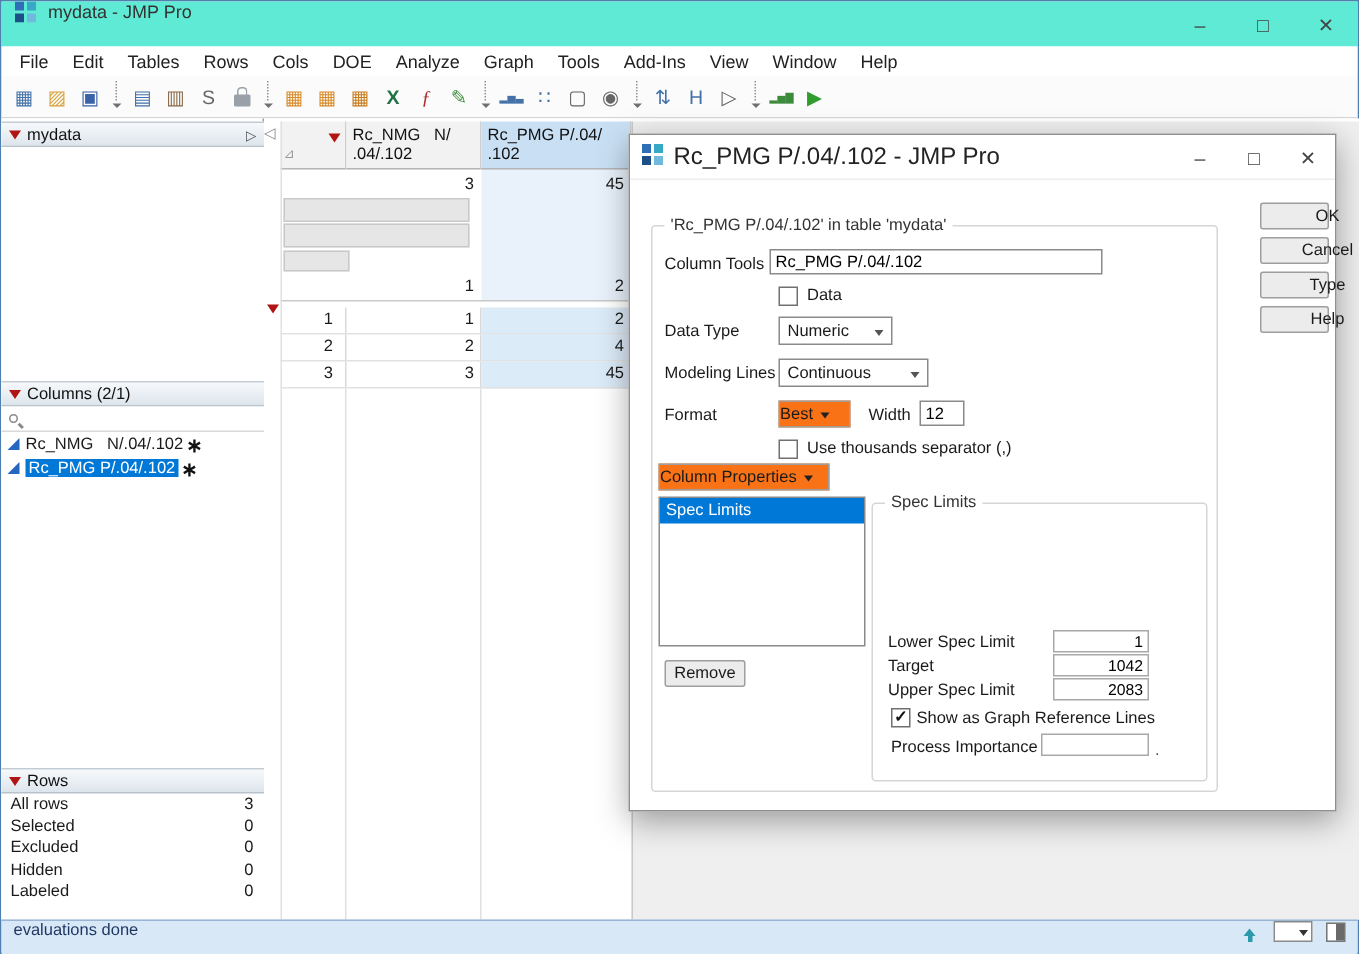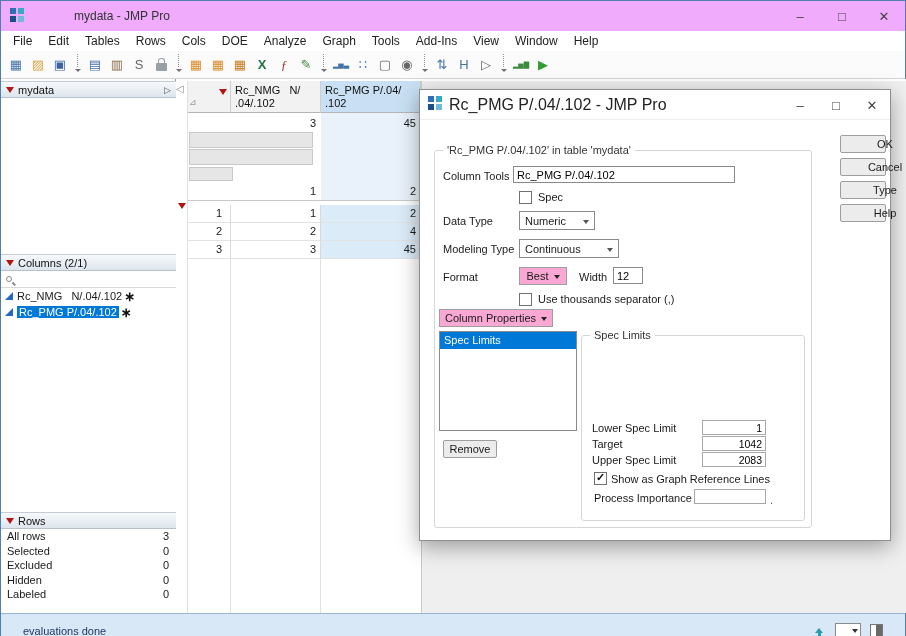--- a/index.html
+++ b/index.html
@@ -1,21 +1,21 @@
 <!DOCTYPE html>
 <html><head>
 <meta charset="utf-8">
 <style>
   * { box-sizing: border-box; margin: 0; padding: 0; }
   html,body { width:906px; height:636px; }
   body { font-family:"Liberation Sans", sans-serif; font-size:12px; color:#1a1a1a; background:#fff; position:relative; overflow:hidden; }
   .win { position:absolute; inset:0; border:1px solid #4f7fae; background:#fff; }
 
   
-  .titlebar { position:absolute; left:0; top:0; right:0; height:30px; background:#f0abfc; display:flex; align-items:center; padding-left:9px;gap:42px; }
+  .titlebar { position:absolute; left:0; top:0; right:0; height:30px; background:#5eead4; display:flex; padding-left:9px; }
   .titlebar .title { margin-left:8px; font-size:12px; color:#333; }
   .wcontrols { position:absolute; right:0; top:0; height:30px; display:flex; }
   .wc { width:42px; height:30px; display:flex; align-items:center; justify-content:center; font-size:13px; color:#444; }
 
   
   .menubar { position:absolute; left:0; top:30px; right:0; height:20px; background:#fff; display:flex; align-items:center; padding-left:4px; }
   .mitem { padding:0 8px; font-size:12px; color:#222; height:20px; line-height:20px; }
 
   
   .toolbar { position:absolute; left:0; top:50px; right:0; height:28px; background:#fbfbfb; border-bottom:1px solid #d5d5d5; display:flex; align-items:center; padding-left:4px; }
@@ -64,21 +64,21 @@
   .hgbar { position:absolute; background:#e6e6e6; border:1px solid #c9c9c9; }
   .c2tint { position:absolute; left:145px; width:100px; background:#e9f2fb; }
   .grow { position:absolute; left:0; width:245px; height:18px; }
   .cell { position:absolute; top:0; height:18px; line-height:17px; font-size:11px; text-align:right; border-bottom:1px solid #e2e2e2; }
   .cell.rh { left:11px; width:44px; padding-right:8px; border-right:1px solid #d9d9d9; }
   .cell.c1 { left:55px; width:90px; padding-right:4px; border-right:1px solid #d9d9d9; }
   .cell.c2 { left:145px; width:100px; padding-right:4px; background:#dcebf8; border-right:1px solid #c9c9c9; }
   .cornerglyph { position:absolute; color:#8a8a8a; }
 
   
-  .statusbar { position:absolute; left:0; top:612px; right:0; height:24px; background:#d9e8f7; border-top:1px solid #9ab4d4; display:flex; align-items:flex-end; padding:0 22px; }
+  .statusbar { position:absolute; left:0; top:612px; right:0; height:24px; background:#d9e8f7; border-top:1px solid #9ab4d4; display:flex; align-items:flex-start; padding:0 8px; }
   .statusbar .msg { font-size:11px; color:#1f3864; }
   .sicons { margin-left:auto; display:flex; align-items:center; gap:9px; }
   .upicon { width:13px; height:13px; position:relative; }
   .upicon::before { content:""; position:absolute; left:2px; top:0; width:0; height:0; border:4.5px solid transparent; border-bottom:5px solid #2b9aaa; }
   .upicon::after { content:""; position:absolute; left:5px; top:8px; width:3px; height:5px; background:#2b9aaa; }
   .logbox { width:26px; height:14px; background:#fff; border:1px solid #8a8a8a; position:relative; }
   .logbox::after { content:""; position:absolute; right:2px; top:5px; width:0; height:0; border:3px solid transparent; border-top:4px solid #333; }
   .halfsq { width:13px; height:13px; border:1px solid #777; background:linear-gradient(to right,#fff 50%,#6a6a6a 50%); }
 
   
@@ -86,21 +86,21 @@
   .dtitlebar { position:absolute; left:0; top:0; right:0; height:30px; background:#fff; display:flex; align-items:center; padding-left:8px; border-bottom:1px solid #eee; }
   .dtitlebar .title { margin-left:7px; font-size:16px; color:#222; }
   .dwc { width:36px; height:30px; display:flex; align-items:center; justify-content:center; font-size:13px; color:#444; }
   .dbtn { position:absolute; left:420px; width:44px; height:18px; background:#ececec; border:1px solid #9e9e9e; border-radius:2px; font-size:11px; display:flex; align-items:center; justify-content:center;padding-left:44px; }
   .fs { position:absolute; border:1px solid #d6d6d6; border-radius:3px; }
   .legend { position:absolute; top:-7px; left:8px; background:#fff; padding:0 4px; font-size:11px; color:#333; white-space:nowrap; }
   .flabel { position:absolute; font-size:11px; color:#1a1a1a; white-space:nowrap; }
   .tinput { position:absolute; border:1px solid #8a8a8a; font-size:11px; font-family:inherit; padding:0 3px; height:17px; outline:none; background:#fff; }
   .combo { position:absolute; height:19px; border:1px solid #8a8a8a; background:#fff; font-size:11px; display:flex; align-items:center; padding:0 18px 0 5px; }
   .combo::after { content:""; position:absolute; right:5px; top:8px; width:0; height:0; border:3.5px solid transparent; border-top:4px solid #555; }
-  .ddbtn { position:absolute; height:18px; background:#f9a8d4; border:1px solid #9e9e9e; font-size:11px; display:flex; align-items:center; justify-content:center; gap:5px; }
+  .ddbtn { position:absolute; height:18px; background:#f97316; border:1px solid #9e9e9e; font-size:11px; display:flex; align-items:center; gap:5px; }
   .ddbtn .tri { width:0; height:0; border:3.5px solid transparent; border-top:4.5px solid #222; margin-top:4px; }
   .cb { position:absolute; width:13px; height:13px; border:1px solid #707070; background:#fff; }
   .cb.checked::after { content:"✓"; position:absolute; left:1px; top:-2px; font-size:11px; font-weight:bold; color:#111; }
   .listbox { position:absolute; border:1px solid #8a8a8a; background:#fff; }
   .litem { height:17px; line-height:17px; font-size:11px; padding:0 4px; }
   .litem.sel { background:#0078d7; color:#fff; }
   .specdesc { position:absolute; font-size:10px; line-height:13px; color:#222; }
   .sinput { position:absolute; border:1px solid #a8a8a8; height:15px; font-size:10.5px; font-family:inherit; padding:0 3px; text-align:right; outline:none; background:#fff; }
   .pushbtn { position:absolute; background:#ececec; border:1px solid #9e9e9e; border-radius:2px; font-size:11px; display:flex; align-items:center; justify-content:center; }
 </style>
@@ -308,28 +308,28 @@
     <div class="dbtn" style="top:91px;">Type</div>
     <div class="dbtn" style="top:114px;">Help</div>
 
     <div class="fs" style="left:14px; top:60px; width:378px; height:378px;">
       <span class="legend">'Rc_PMG P/.04/.102' in table 'mydata'</span>
 
       <span class="flabel" style="left:8px; top:19px;">Column Tools</span>
       <input class="tinput" style="left: 78px; top: 15px; width: 222px;" value="Rc_PMG P/.04/.102">
 
       <span class="cb" style="left:84px; top:40px;"></span>
-      <span class="flabel" style="left:103px; top:40px;">Spec</span>
+      <span class="flabel" style="left:103px; top:40px;">Data</span>
 
       <span class="flabel" style="left:8px; top:64px;text-align:right;">Data Type</span>
       <div class="combo" style="left:84px; top:60px; width:76px;">
           <span>Numeric</span>
         </div>
 
-      <span class="flabel" style="left:8px; top:92px;">Modeling Type</span>
+      <span class="flabel" style="left:8px; top:92px;">Modeling Lines</span>
       <div class="combo" style="left:84px; top:88px; width:100px;">
           <span>Continuous</span>
         </div>
 
       <span class="flabel" style="left:8px; top:120px;">Format</span>
       <div class="ddbtn" style="left:84px; top:116px; width:48px;">
           <span>Best</span>
           <span class="tri"></span>
         </div>
       <span class="flabel" style="left:144px; top:120px;">Width</span>

